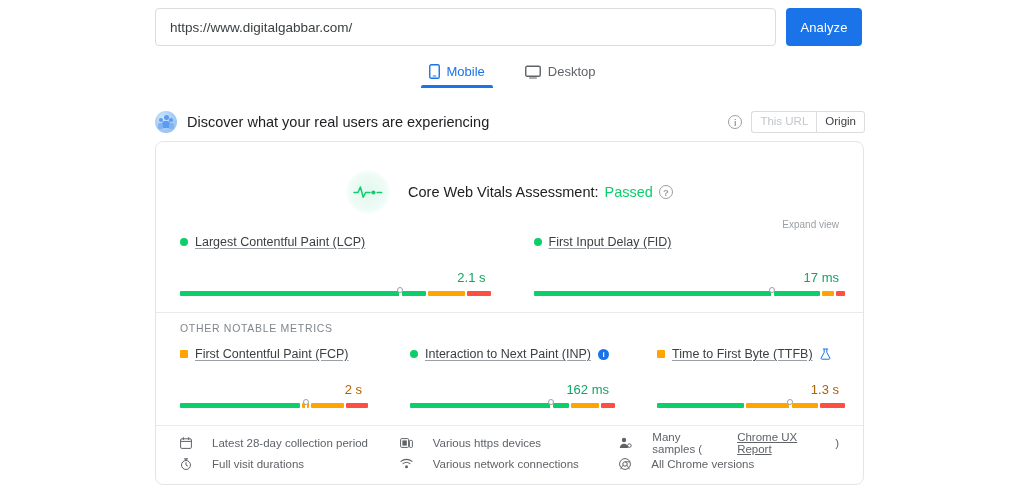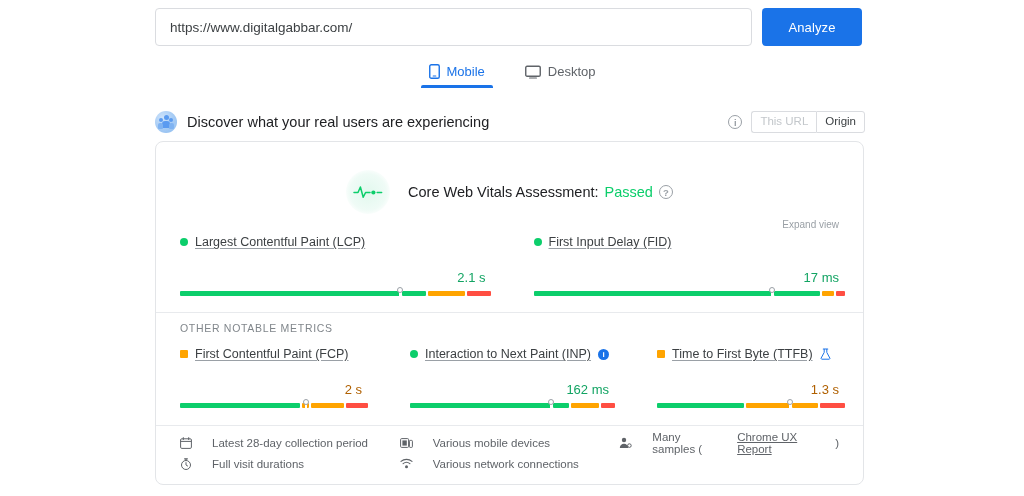--- a/index.html
+++ b/index.html
@@ -39,21 +39,21 @@
     background: #fff;
     font-family: "Liberation Sans", sans-serif;
     font-size: 13.5px;
     color: #3c4043;
     padding: 0 14px;
     outline: none;
     height: 38px;
     box-sizing: border-box;
   }
   .analyze-btn {
-    width: 100px;
+    width: 76px;
     margin-left: 10px;
     background: #1a73e8;
     color: #fff;
     border: none;
     border-radius: 4px;
     font-family: "Liberation Sans", sans-serif;
     font-size: 13px;
     font-weight: 500;
     cursor: pointer;
     letter-spacing: .1px;
@@ -528,21 +528,21 @@
         </div>
         <div class="foot-col">
           <div class="foot-item">
             <span style="display: inline-flex;">
               <svg width="13" height="12" viewBox="0 0 13 12">
                 <rect x="0.6" y="1.6" width="8" height="8.8" rx="1" fill="none" stroke="#5f6368" stroke-width="1"></rect>
                 <rect x="9.4" y="3.4" width="3" height="7" rx="0.8" fill="none" stroke="#5f6368" stroke-width="1"></rect>
                 <rect x="2.4" y="3.4" width="4.4" height="5.2" fill="#5f6368"></rect>
               </svg>
             </span>
-            <span>Various mobile devices</span>
+            <span>Various https devices</span>
           </div>
           <div class="foot-item">
             <span style="display: inline-flex;">
               <svg width="13" height="11" viewBox="0 0 13 11">
                 <path d="M1 3.4 A8.4 8.4 0 0 1 12 3.4" fill="none" stroke="#5f6368" stroke-width="1.1" stroke-linecap="round"></path>
                 <path d="M3.1 5.7 A5.2 5.2 0 0 1 9.9 5.7" fill="none" stroke="#5f6368" stroke-width="1.1" stroke-linecap="round"></path>
                 <circle cx="6.5" cy="8.8" r="1.5" fill="#5f6368"></circle>
               </svg>
             </span>
             <span>Various network connections</span>
@@ -554,16 +554,26 @@
               <svg width="13" height="12" viewBox="0 0 13 12">
                 <circle cx="5" cy="3" r="2.2" fill="#5f6368"></circle>
                 <path d="M0.8 11 a4.2 4.2 0 0 1 8.4 0 z" fill="#5f6368"></path>
                 <circle cx="10.4" cy="8.6" r="1.8" fill="none" stroke="#5f6368" stroke-width="1"></circle>
               </svg>
             </span>
             <span>Many samples (</span>
             <span class="foot-link">Chrome UX Report</span>
             <span>)</span>
           </div>
+          <div class="foot-item">
+            <span style="display: inline-flex;">
+              <svg width="12" height="12" viewBox="0 0 12 12">
+                <circle cx="6" cy="6" r="5.4" fill="none" stroke="#5f6368" stroke-width="1"></circle>
+                <circle cx="6" cy="6" r="2.2" fill="none" stroke="#5f6368" stroke-width="1"></circle>
+                <path d="M6 3.8 H11.2 M4.1 7.1 L1.5 11.2 M7.9 7.1 L10.4 11.2" stroke="#5f6368" stroke-width="0.9"></path>
+              </svg>
+            </span>
+            <span>All Chrome versions</span>
+          </div>
         </div>
       </div>
   </div>
 </div>
 
 </body></html>

